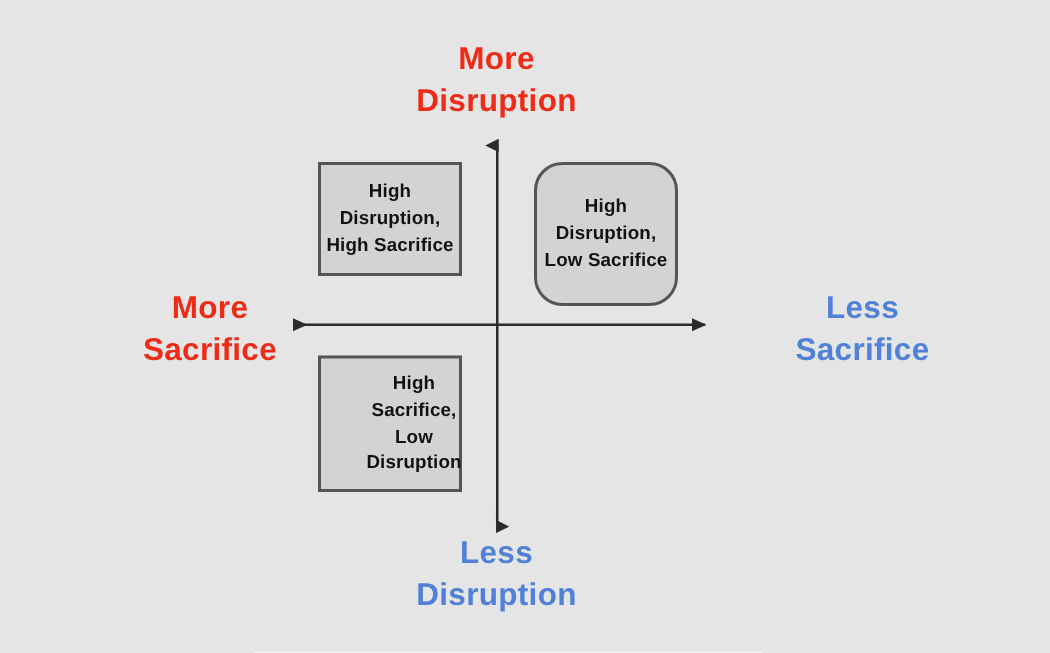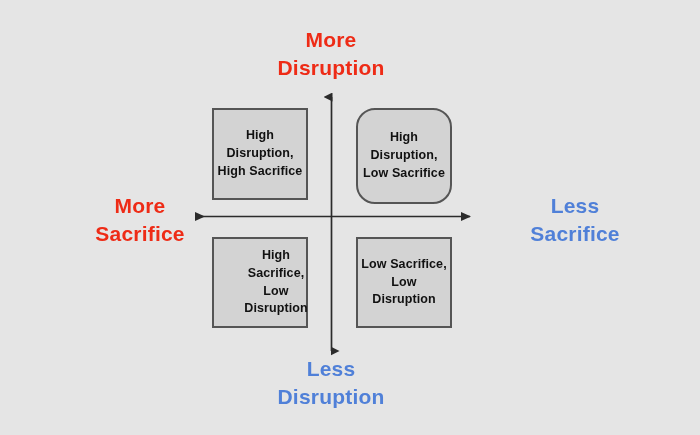--- a/index.html
+++ b/index.html
@@ -73,21 +73,21 @@
     justify-content: center;
     text-align: center;
   }
   .quad-box .qtext {
     font-size: 12.5px;
     font-weight: bold;
     line-height: 1.42;
     color: #111111;
     letter-spacing: 0.1px;
   }
-  .box-tl { left: 212px; top: 108px;  width: 96px; height: 92px; }
+  .box-tl { left: 212px; top: 108px;  width: 96px; height: 76px; }
   .box-tr { left: 356px; top: 108px;  width: 96px; height: 96px; border-radius: 19px; }
   .box-bl { left: 212px; top: 237px;  width: 96px; height: 91px; padding-left: 32px; }
   .box-br { left: 356px; top: 237px;  width: 96px; height: 91px; }
 </style>
 </head>
 <body>
 
 <div id="canvas">
 
   <svg id="axes" viewBox="0 0 700 435" xmlns="http://www.w3.org/2000/svg">
@@ -155,22 +155,14 @@
 
   <div class="quad-box box-bl">
     <div class="qtext">
       <span class="ln">High</span>
       <span class="ln">Sacrifice,</span>
       <span class="ln">Low</span>
       <span class="ln">Disruption</span>
     </div>
   </div>
 
-  <div class="quad-box box-br">
-    <div class="qtext">
-      <span class="ln">Low</span>
-      <span class="ln">Sacrifice,</span>
-      <span class="ln">Low</span>
-      <span class="ln">Disruption</span>
-    </div>
-  </div>
 
 </div>
 
 </body></html>

